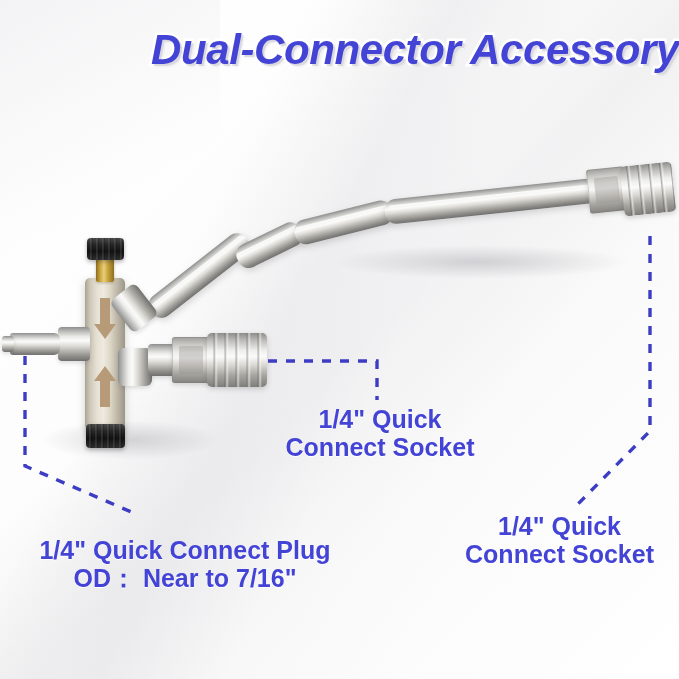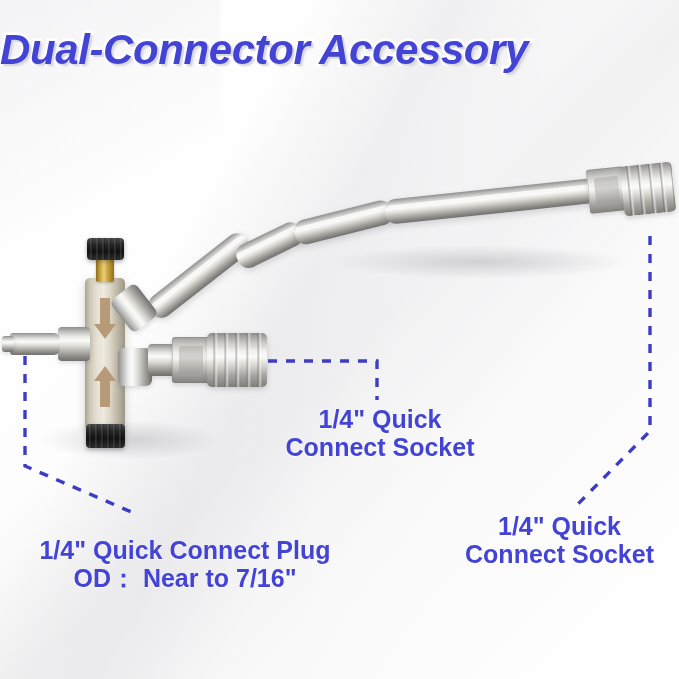--- a/index.html
+++ b/index.html
@@ -35,21 +35,21 @@
     width: 300px; height: 330px;
     background: linear-gradient(150deg, rgba(236,236,239,0.85), rgba(255,255,255,0) 70%);
     pointer-events: none;
   }
 
   
   .title {
     position: absolute;
     left: 0; right: 0;
     top: 26px;
-    text-align: left;
+    text-align: right;
     font-size: 42px;
     font-weight: 700;
     font-style: italic;
     letter-spacing: -0.4px;
     color: #4343d6;
     white-space: nowrap;
     -webkit-text-stroke: 5px #ffffff;
     paint-order: stroke fill;
     text-shadow:
       2px 2px 0 rgba(120,120,140,0.20),

